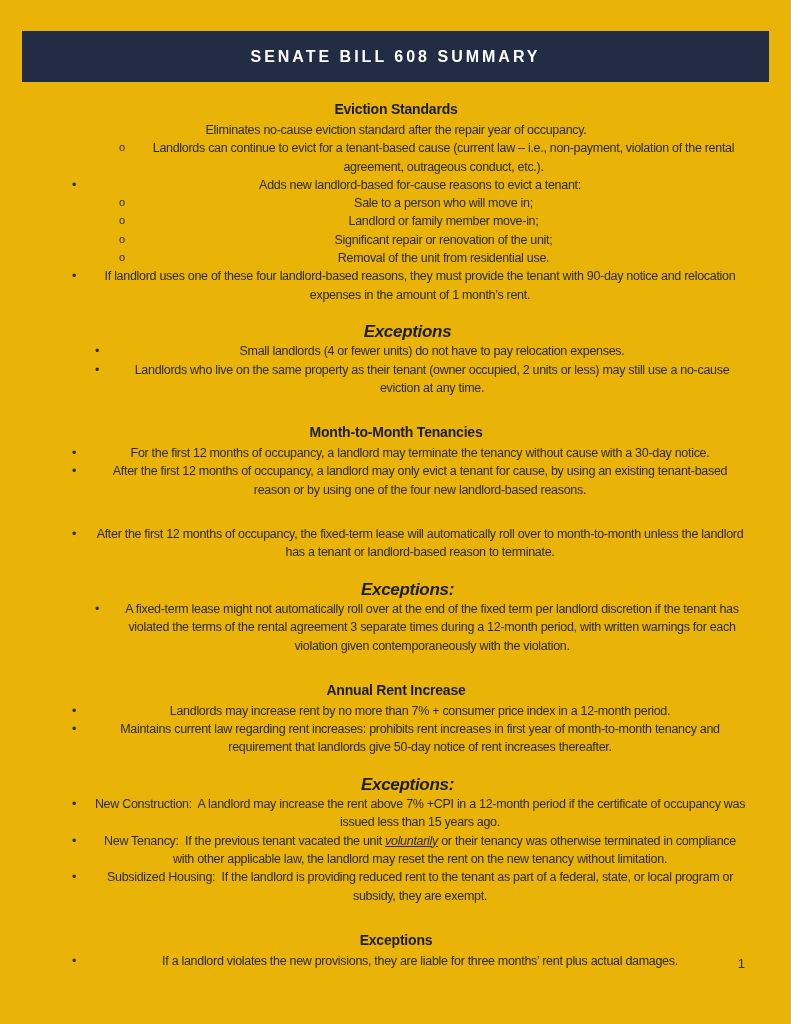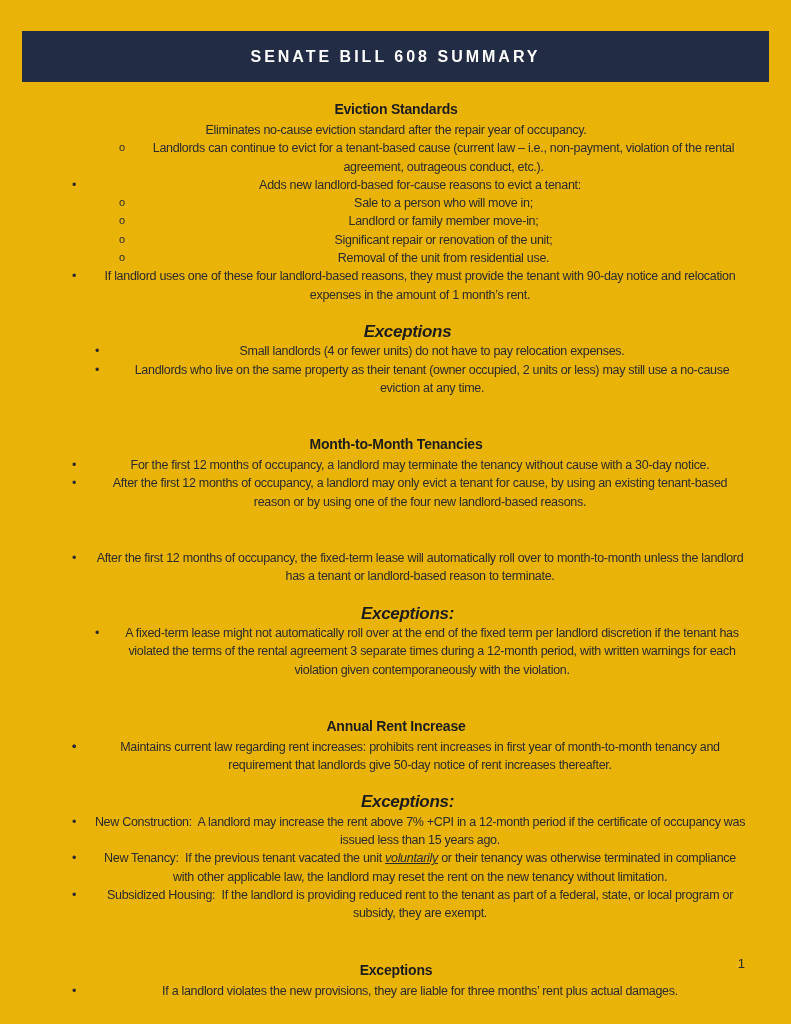--- a/index.html
+++ b/index.html
@@ -31,21 +31,21 @@
     font-weight: bold;
     font-size: 16px;
     letter-spacing: 3px;
   }
   .content {
     position: absolute;
     left: 45px;
     top: 100px;
     width: 702px;
   }
-  .section { margin-top: 38px; }
+  .section { margin-top: 26px; }
   .section:first-child { margin-top: 0; }
   .section-heading {
     font-weight: bold;
     font-size: 14px;
     line-height: 19px;
     color: #1c1c1c;
     margin-bottom: 2px;
     letter-spacing: -0.2px;
   }
   .item {
@@ -107,21 +107,21 @@
         <div class="item b1"><span class="marker">•</span><span class="txt">For the first 12 months of occupancy, a landlord may terminate the tenancy without cause with a 30-day notice.</span></div>
         <div class="item b1"><span class="marker">•</span><span class="txt">After the first 12 months of occupancy, a landlord may only evict a tenant for cause, by using an existing tenant-based reason or by using one of the four new landlord-based reasons.</span></div>
       </section>
       <section class="section">
         <div class="item b1"><span class="marker">•</span><span class="txt">After the first 12 months of occupancy, the fixed-term lease will automatically roll over to month-to-month unless the landlord has a tenant or landlord-based reason to terminate.</span></div>
         <div class="item subheading"><span class="txt">Exceptions:</span></div>
         <div class="item b1_deep"><span class="marker">•</span><span class="txt">A fixed-term lease might not automatically roll over at the end of the fixed term per landlord discretion if the tenant has violated the terms of the rental agreement 3 separate times during a 12-month period, with written warnings for each violation given contemporaneously with the violation.</span></div>
       </section>
       <section class="section">
         <div class="section-heading">Annual Rent Increase</div>
-        <div class="item b1"><span class="marker">•</span></div>
+        <div class="item b1"><span class="marker">•</span><span class="txt">Landlords may increase rent by no more than 7% + consumer price index in a 12-month period.</span></div>
         <div class="item b1"><span class="marker">•</span><span class="txt">Maintains current law regarding rent increases: prohibits rent increases in first year of month-to-month tenancy and requirement that landlords give 50-day notice of rent increases thereafter.</span></div>
         <div class="item subheading"><span class="txt">Exceptions:</span></div>
         <div class="item b1"><span class="marker">•</span><span class="txt">New Construction:  A landlord may increase the rent above 7% +CPI in a 12-month period if the certificate of occupancy was issued less than 15 years ago.</span></div>
         <div class="item b1"><span class="marker">•</span><span class="txt"><span>New Tenancy:  If the previous tenant vacated the unit </span><span class="u">voluntarily</span><span> or their tenancy was otherwise terminated in compliance with other applicable law, the landlord may reset the rent on the new tenancy without limitation.</span></span></div>
         <div class="item b1"><span class="marker">•</span><span class="txt">Subsidized Housing:  If the landlord is providing reduced rent to the tenant as part of a federal, state, or local program or subsidy, they are exempt.</span></div>
       </section>
       <section class="section">
         <div class="section-heading">Exceptions</div>
         <div class="item b1"><span class="marker">•</span><span class="txt">If a landlord violates the new provisions, they are liable for three months’ rent plus actual damages.</span></div>
       </section>

